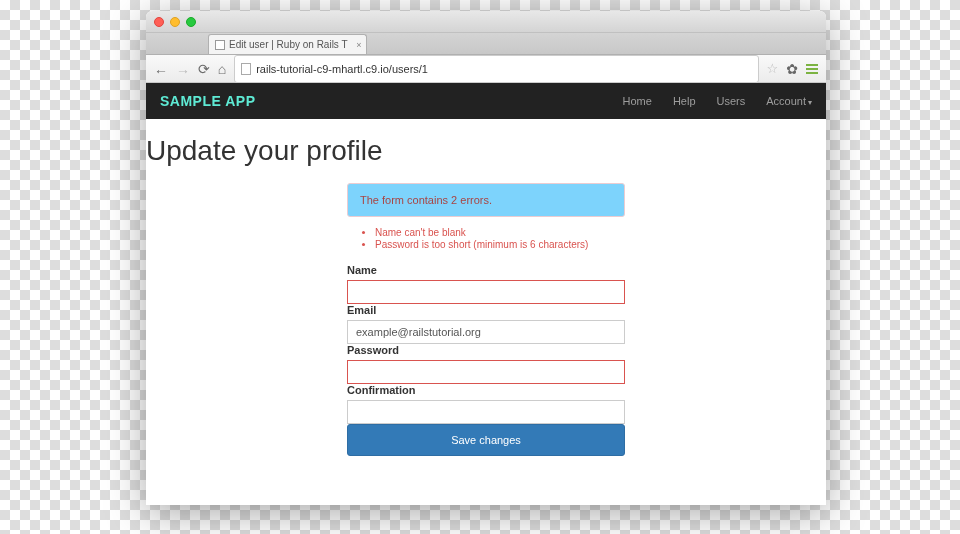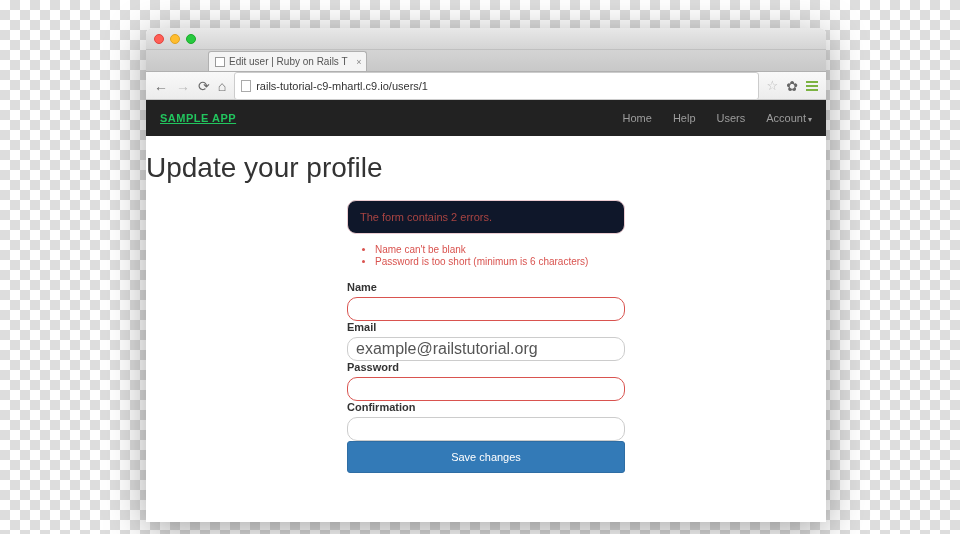--- a/index.html
+++ b/index.html
@@ -11,21 +11,21 @@
         linear-gradient(45deg, transparent 75%, #ddd 75%),
         linear-gradient(-45deg, transparent 75%, #ddd 75%);
       background-size: 20px 20px;
       background-position: 0 0, 0 10px, 10px -10px, -10px 0px;
       width: 960px;
       height: 534px;
       overflow: hidden;
     }
     .window {
       position: absolute;
-      top: 28px;
+      top: 11px;
       left: 146px;
       width: 680px;
       height: 494px;
       background: #fff;
       border-radius: 6px 6px 0 0;
       box-shadow: 0 8px 40px rgba(0,0,0,0.35);
       overflow: hidden;
     }
     .titlebar {
       height: 22px;
@@ -95,57 +95,57 @@
     .hamburger span { width: 12px; height: 2px; background: #7cb342; }
     .content { width: 100%; height: calc(100% - 72px); overflow: hidden; background: #fff; }
     .navbar {
       background: #222;
       height: 36px;
       display: flex;
       align-items: center;
       padding: 0 14px;
       justify-content: space-between;
     }
-    .brand { color: #22c55e; font-weight: 800; letter-spacing: 0.5px; font-size: 11px; text-decoration: underline; }
+    .brand { color: #5eead4; font-weight: 800; letter-spacing: 0.5px; font-size: 14px; }
     .navlinks { display: flex; gap: 21px; }
     .navlinks a { color: #9d9d9d; font-size: 11px; text-decoration: none; }
     .navlinks a .caret { font-size: 8px; margin-left: 2px; }
     .page { padding: 16px 0 0 0; }
     h1 {
       font-size: 28px;
       font-weight: 400;
       color: #333;
       margin-bottom: 16px;
     }
     .form-wrap { width: 278px; margin: 0 auto; }
     .error-box {
-      background: #0f172a;
+      background: #7dd3fc;
       border: 1px solid #ebccd1;
-      border-radius: 9px;
+      border-radius: 3px;
       padding: 10px 12px;
       font-size: 11px;
       color: #a94442;
       margin-bottom: 10px;
     }
     .error-list {
       color: #d9534f;
       font-size: 10px;
       padding-left: 28px;
       margin-bottom: 14px;
     }
     .error-list li { margin-bottom: 1px; }
     label { display: block; font-size: 11px; font-weight: 700; color: #333; margin-bottom: 4px; }
     .form-group { }
     input[type=text], input[type=email], input[type=password] {
       width: 100%;
       height: 24px;
       border: 1px solid #ccc;
-      border-radius: 10px;
+      border-radius: 0;
       padding: 0 8px;
-      font-size: 16px;
+      font-size: 11px;
       color: #555;
     }
     input.err { border-color: #d9534f; }
     .btn-save {
       width: 100%;
       height: 32px;
       background: #337ab7;
       border: 1px solid #2e6da4;
       color: #fff;
       border-radius: 3px;

